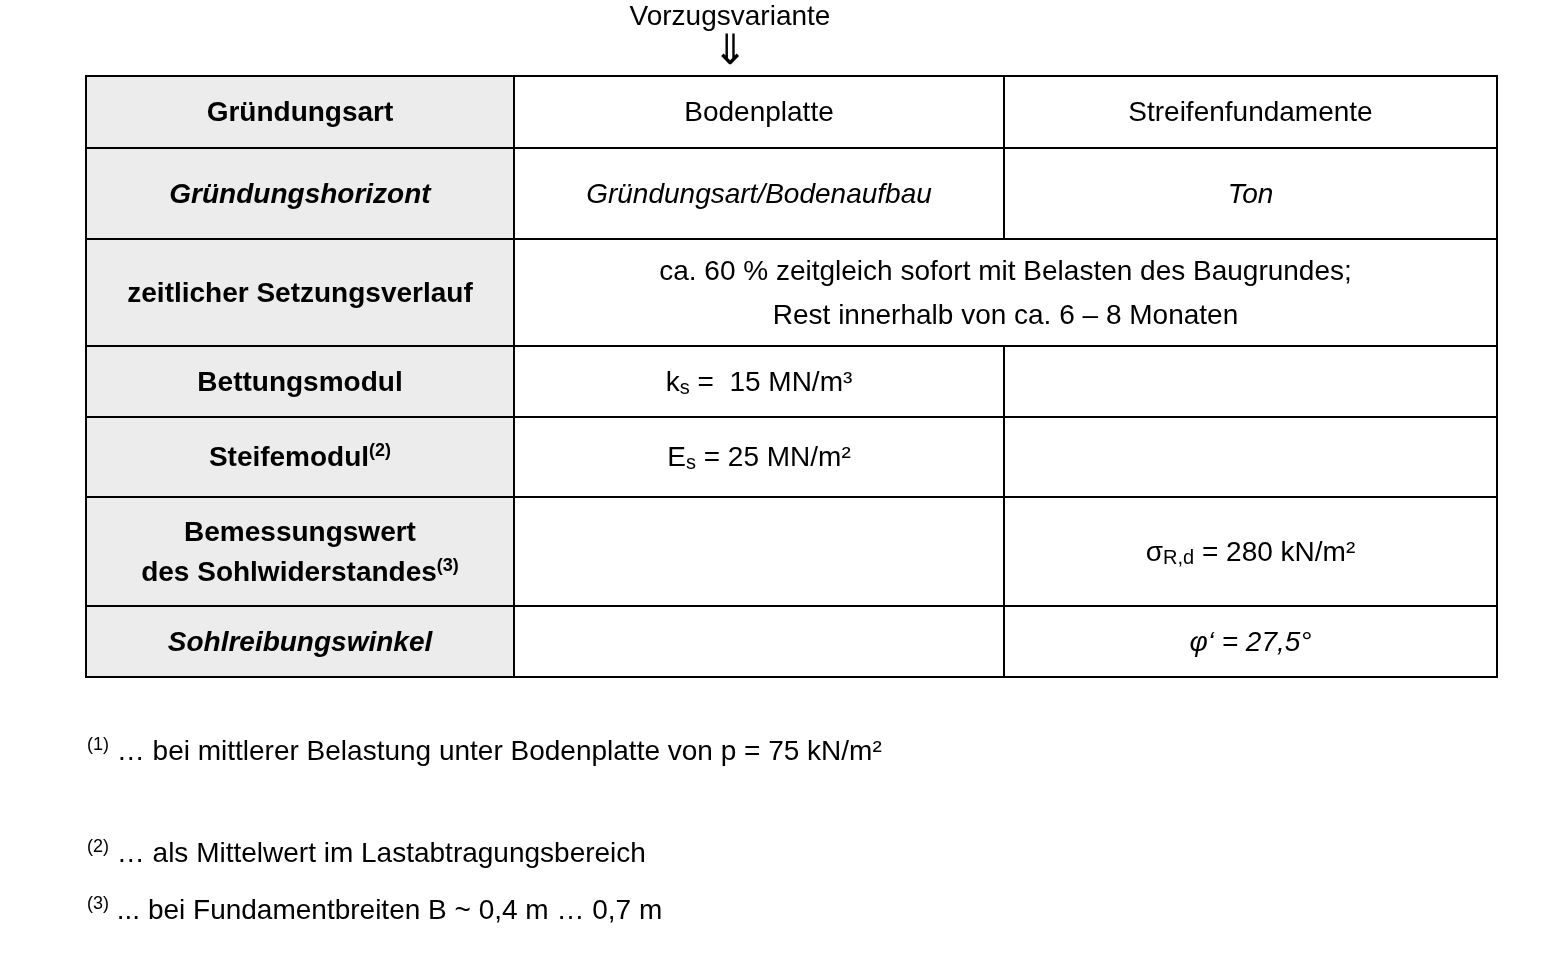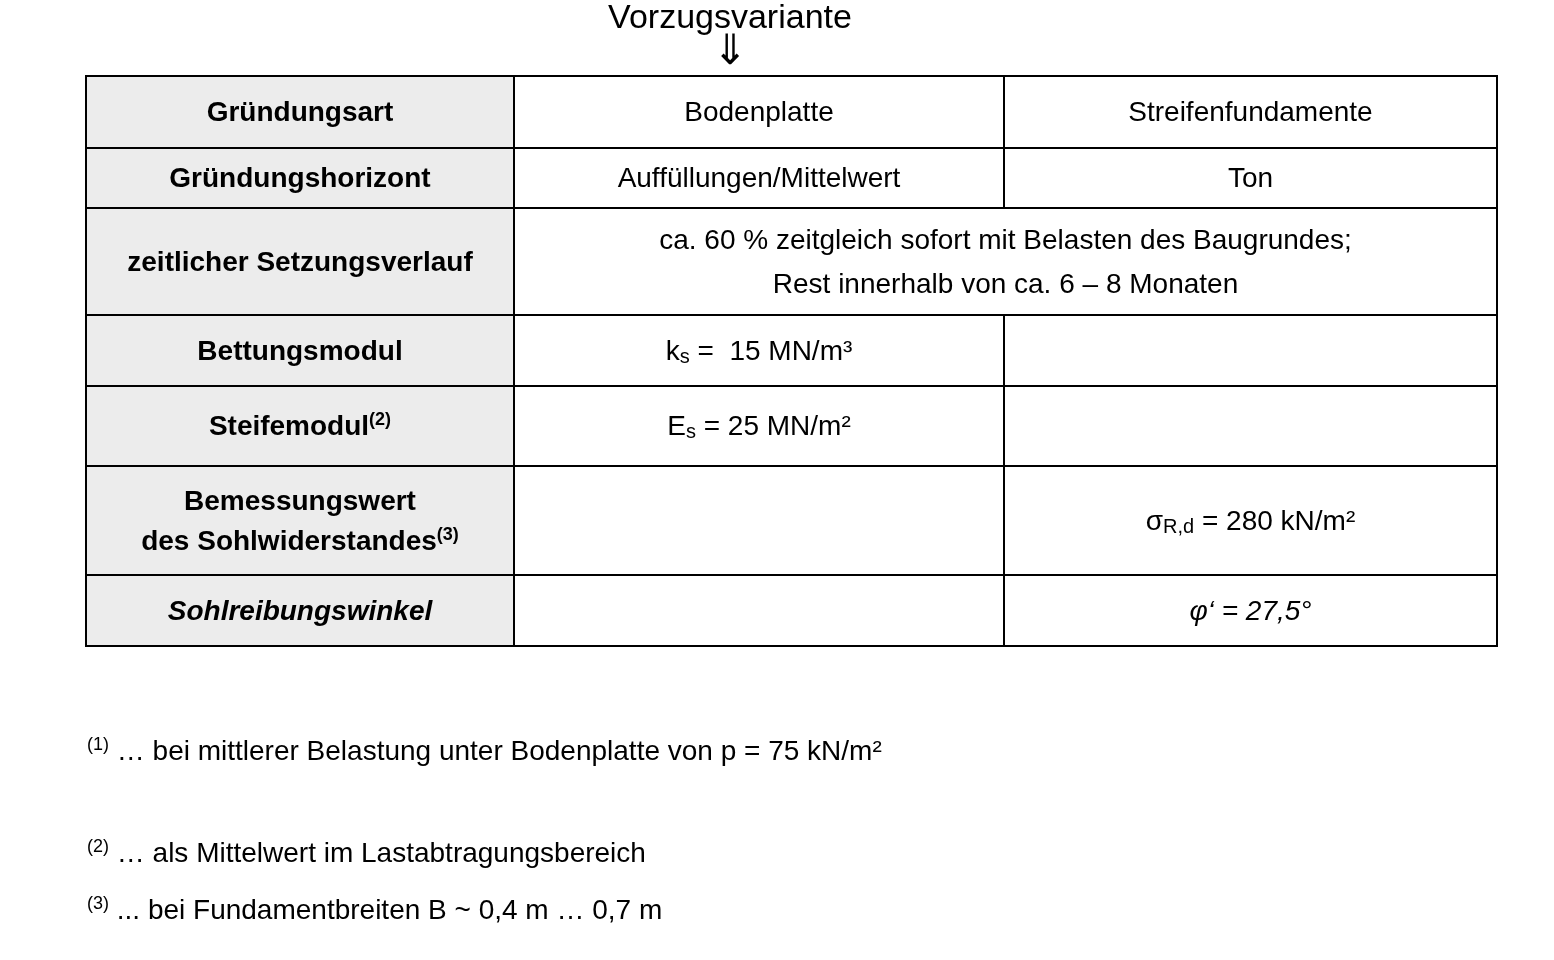--- a/index.html
+++ b/index.html
@@ -7,38 +7,38 @@
     width: 1554px; height: 960px;
     background: #ffffff; color: #000000;
     font-family: "Liberation Sans", sans-serif;
   }
   body { position: relative; overflow: hidden; }
 
   .title-wrap {
     position: absolute; left: 0; top: 0;
     width: 1460px; text-align: center;
   }
-  .title { font-size: 34px; line-height: 32px; }
+  .title { font-size: 28px; line-height: 32px; }
   .arrow { font-size: 42px; line-height: 40px; margin-top: -2px; }
 
   table.main {
     position: absolute; left: 85px; top: 75px;
     width: 1411px;
     border-collapse: collapse; table-layout: fixed;
   }
   td {
     border: 2px solid #000000;
     text-align: center; vertical-align: middle;
     font-size: 28px; line-height: 42px;
     padding: 0 8px;
     overflow: hidden;
   }
   td.label { background: #ececec; font-weight: bold; }
   tr.r1 td { height: 72px; }
-  tr.r2 td { height: 60px; }
+  tr.r2 td { height: 91px; font-style: italic; }
   tr.r3 td { height: 106px; }
   tr.r4 td { height: 107px; }
   tr.r5 td { height: 71px; }
   tr.r6 td { height: 80px; }
   tr.r7 td { height: 109px; }
   tr.r8 td { height: 71px; font-style: italic; }
   .cellline { line-height: 44px; }
   .labline  { line-height: 40px; }
 
   sup.cell-sup {
@@ -74,21 +74,21 @@
     <col style="width:493px">
   </colgroup>
   <tbody>
     <tr class="r1">
       <td class="label">Gründungsart</td>
       <td>Bodenplatte</td>
       <td>Streifenfundamente</td>
     </tr>
     <tr class="r2">
       <td class="label">Gründungshorizont</td>
-      <td>Auffüllungen/Mittelwert</td>
+      <td>Gründungsart/Bodenaufbau</td>
       <td>Ton</td>
     </tr>
     <tr class="r4">
       <td class="label">zeitlicher Setzungsverlauf</td>
       <td colspan="2">
         <div class="cellline">ca. 60 % zeitgleich sofort mit Belasten des Baugrundes;</div>
         <div class="cellline">Rest innerhalb von ca. 6 – 8 Monaten</div>
       </td>
     </tr>
     <tr class="r5">

